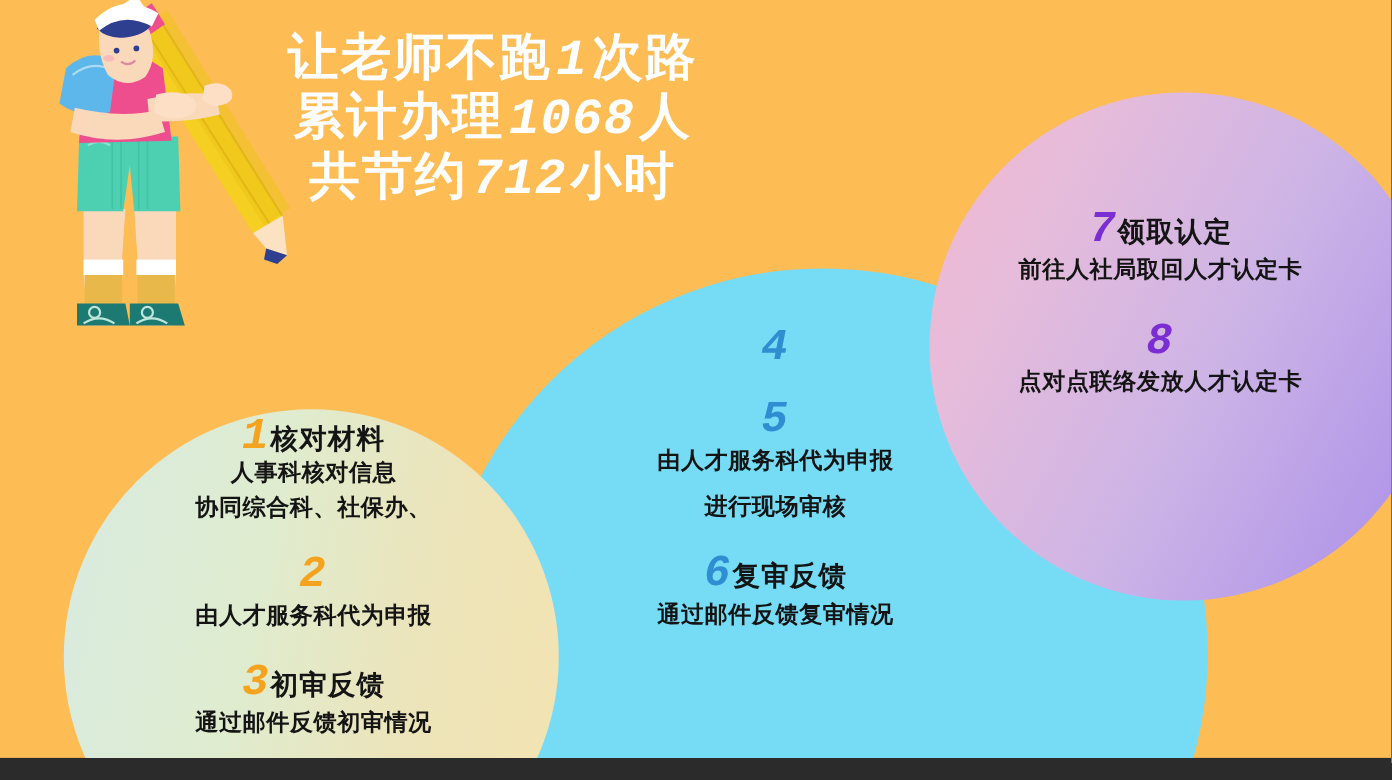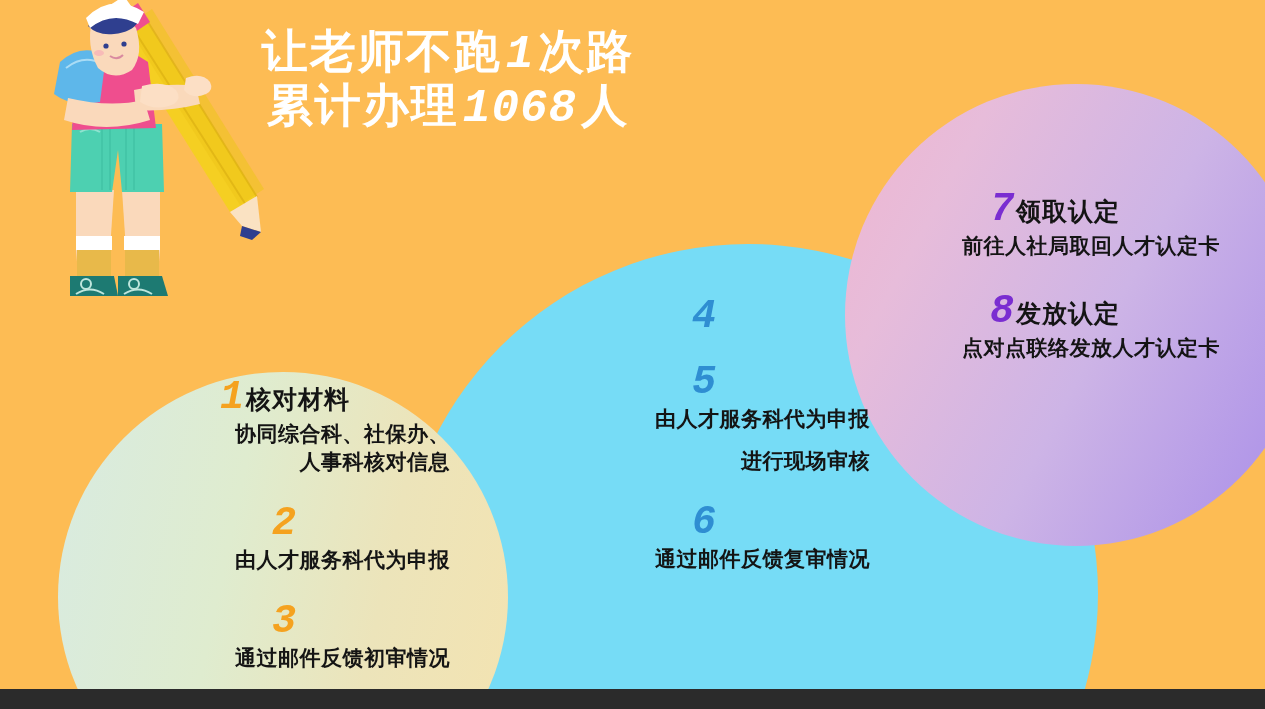--- a/index.html
+++ b/index.html
@@ -109,21 +109,20 @@
     letter-spacing: 1px;
   }
   .step-desc {
     font-size: 21px;
     font-weight: bold;
     color: #141414;
     line-height: 28px;
     letter-spacing: 0.5px;
     margin-top: 4px;
     white-space: nowrap;
-    text-align: right;
   }
 
   
   .num-orange { color: #f5a21f; }
   .num-blue   { color: #2f8ed2; }
   .num-purple { color: #7a2dd1; }
 
   
   .group-1 { left: 120px; top: 378px; width: 330px; }
   .group-2 { left: 540px; top: 297px; width: 330px; }
@@ -219,74 +218,78 @@
     </svg>
   </div>
 
   <div class="headline">
     <div class="headline-line">
       <span>让老师不跑</span><span class="headline-num">1</span><span>次路</span>
     </div>
     <div class="headline-line">
       <span>累计办理</span><span class="headline-num">1068</span><span>人</span>
     </div>
+    <div class="headline-line">
+      <span>共节约</span><span class="headline-num">712</span><span>小时</span>
+    </div>
   </div>
 
   <div class="step-group group-1">
       <div class="step">
         <div class="step-head">
           <span class="step-num num-orange">1</span>
           <span class="step-title">核对材料</span>
         </div>
+        <div class="step-desc" style="margin-top: 0px;">人事科核对信息</div>
         <div class="step-desc">协同综合科、社保办、</div>
-        <div class="step-desc" style="margin-top: 0px;">人事科核对信息</div>
       </div>
       <div class="step">
         <div class="step-head">
           <span class="step-num num-orange">2</span>
         </div>
         <div class="step-desc">由人才服务科代为申报</div>
       </div>
       <div class="step">
         <div class="step-head">
           <span class="step-num num-orange">3</span>
+          <span class="step-title">初审反馈</span>
         </div>
         <div class="step-desc">通过邮件反馈初审情况</div>
       </div>
     </div>
   <div class="step-group group-2">
       <div class="step">
         <div class="step-head">
           <span class="step-num num-blue">4</span>
         </div>
       </div>
       <div class="step">
         <div class="step-head">
           <span class="step-num num-blue">5</span>
         </div>
         <div class="step-desc">由人才服务科代为申报</div>
         <div class="step-desc" style="margin-top: 14px;">进行现场审核</div>
       </div>
       <div class="step">
         <div class="step-head">
           <span class="step-num num-blue">6</span>
+          <span class="step-title">复审反馈</span>
         </div>
         <div class="step-desc">通过邮件反馈复审情况</div>
       </div>
     </div>
   <div class="step-group group-3">
       <div class="step">
         <div class="step-head">
           <span class="step-num num-purple">7</span>
           <span class="step-title">领取认定</span>
         </div>
         <div class="step-desc">前往人社局取回人才认定卡</div>
       </div>
       <div class="step">
         <div class="step-head">
           <span class="step-num num-purple">8</span>
-          <span class="step-title">发放认定</span>
         </div>
         <div class="step-desc">点对点联络发放人才认定卡</div>
       </div>
     </div>
 
 </div>
 
 </body></html>

